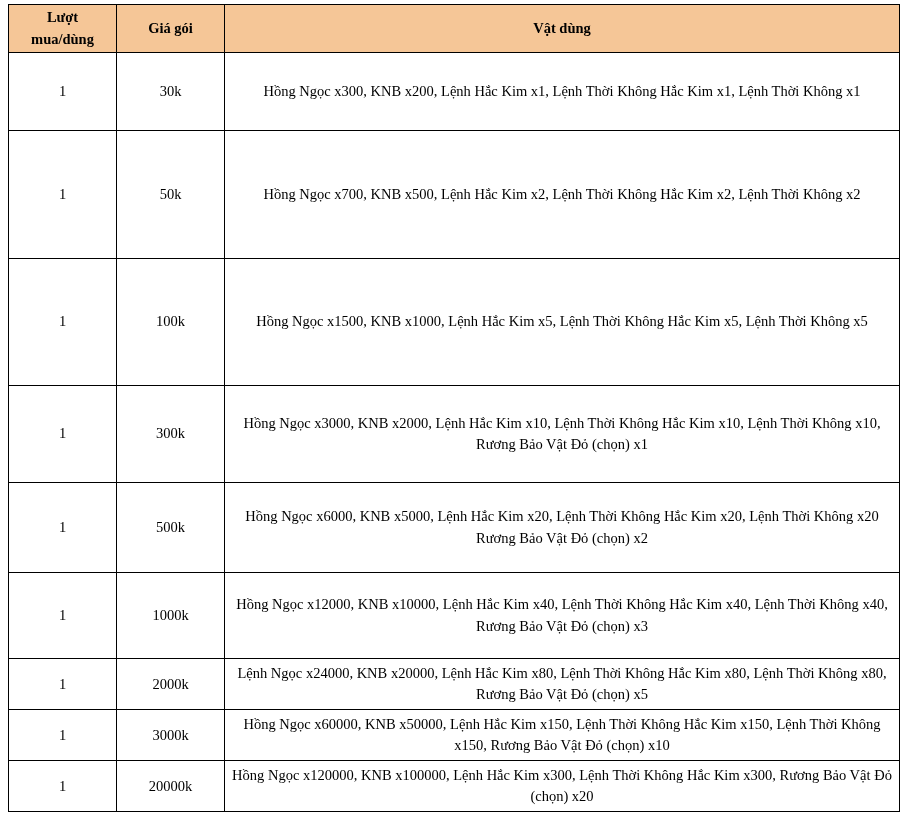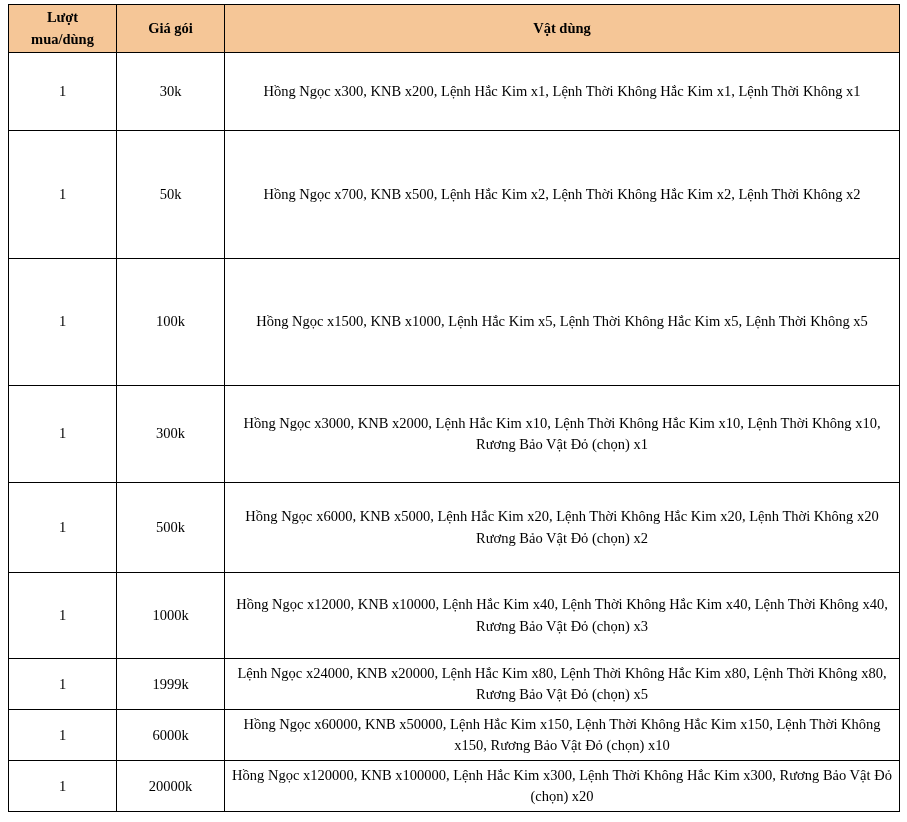--- a/index.html
+++ b/index.html
@@ -98,26 +98,26 @@
           <td class="price">500k</td>
           <td class="items">Hồng Ngọc x6000, KNB x5000, Lệnh Hắc Kim x20, Lệnh Thời Không Hắc Kim x20, Lệnh Thời Không x20 Rương Bảo Vật Đỏ (chọn) x2</td>
         </tr>
         <tr style="height: 86px;">
           <td class="turns">1</td>
           <td class="price">1000k</td>
           <td class="items">Hồng Ngọc x12000, KNB x10000, Lệnh Hắc Kim x40, Lệnh Thời Không Hắc Kim x40, Lệnh Thời Không x40, Rương Bảo Vật Đỏ (chọn) x3</td>
         </tr>
         <tr style="height: 50px;">
           <td class="turns">1</td>
-          <td class="price">1999k</td>
+          <td class="price">2000k</td>
           <td class="items">Lệnh Ngọc x24000, KNB x20000, Lệnh Hắc Kim x80, Lệnh Thời Không Hắc Kim x80, Lệnh Thời Không x80, Rương Bảo Vật Đỏ (chọn) x5</td>
         </tr>
         <tr style="height: 48px;">
           <td class="turns">1</td>
-          <td class="price">6000k</td>
+          <td class="price">3000k</td>
           <td class="items">Hồng Ngọc x60000, KNB x50000, Lệnh Hắc Kim x150, Lệnh Thời Không Hắc Kim x150, Lệnh Thời Không x150, Rương Bảo Vật Đỏ (chọn) x10</td>
         </tr>
         <tr style="height: 48px;">
           <td class="turns">1</td>
           <td class="price">20000k</td>
           <td class="items">Hồng Ngọc x120000, KNB x100000, Lệnh Hắc Kim x300, Lệnh Thời Không Hắc Kim x300, Rương Bảo Vật Đỏ (chọn) x20</td>
         </tr>
       </tbody>
   </table>
 </div>

